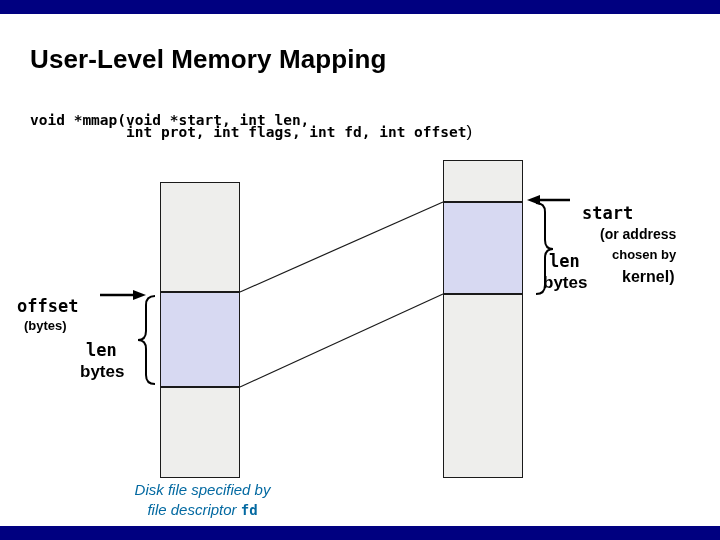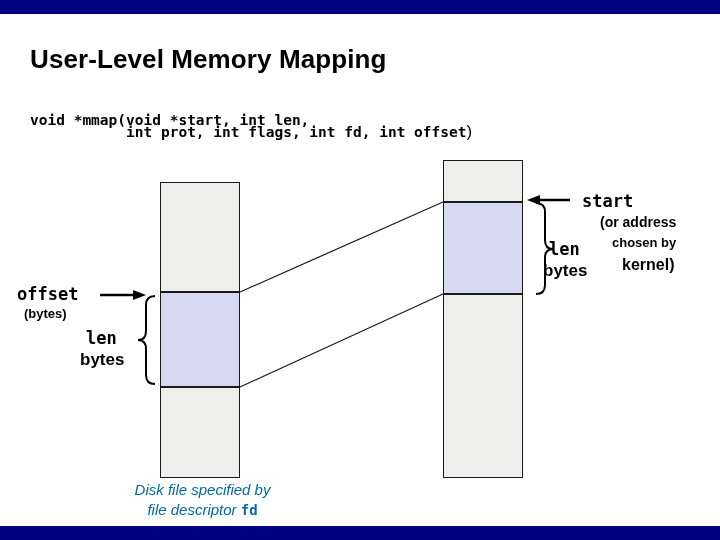--- a/index.html
+++ b/index.html
@@ -83,20 +83,21 @@
     position: absolute;
     left: 0; top: 0;
     width: 720px;
     height: 540px;
     pointer-events: none;
   }
 
   .lbl {
     position: absolute;
     color: #000000;
+    margin-top: 12px;
   }
   .mono {
     font-family: "DejaVu Sans Mono", monospace;
     font-weight: bold;
   }
 
   #lbl-start  { left: 582px; top: 191px; font-size: 17px; }
   #lbl-or-address { left: 600px; top: 214px; font-size: 14px; font-weight: bold; }
   #lbl-chosen-by  { left: 612px; top: 235px; font-size: 13px; font-weight: bold; }
   #lbl-kernel     { left: 622px; top: 256px; font-size: 16px; font-weight: bold; }

